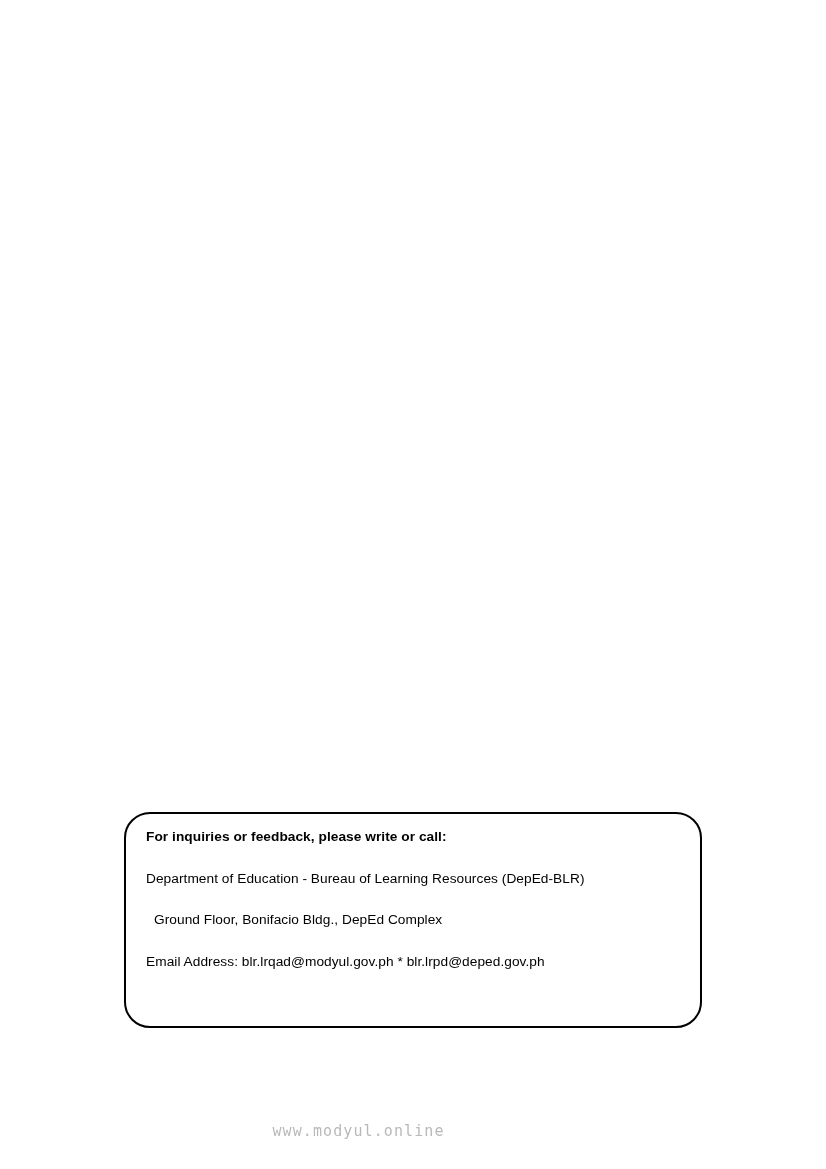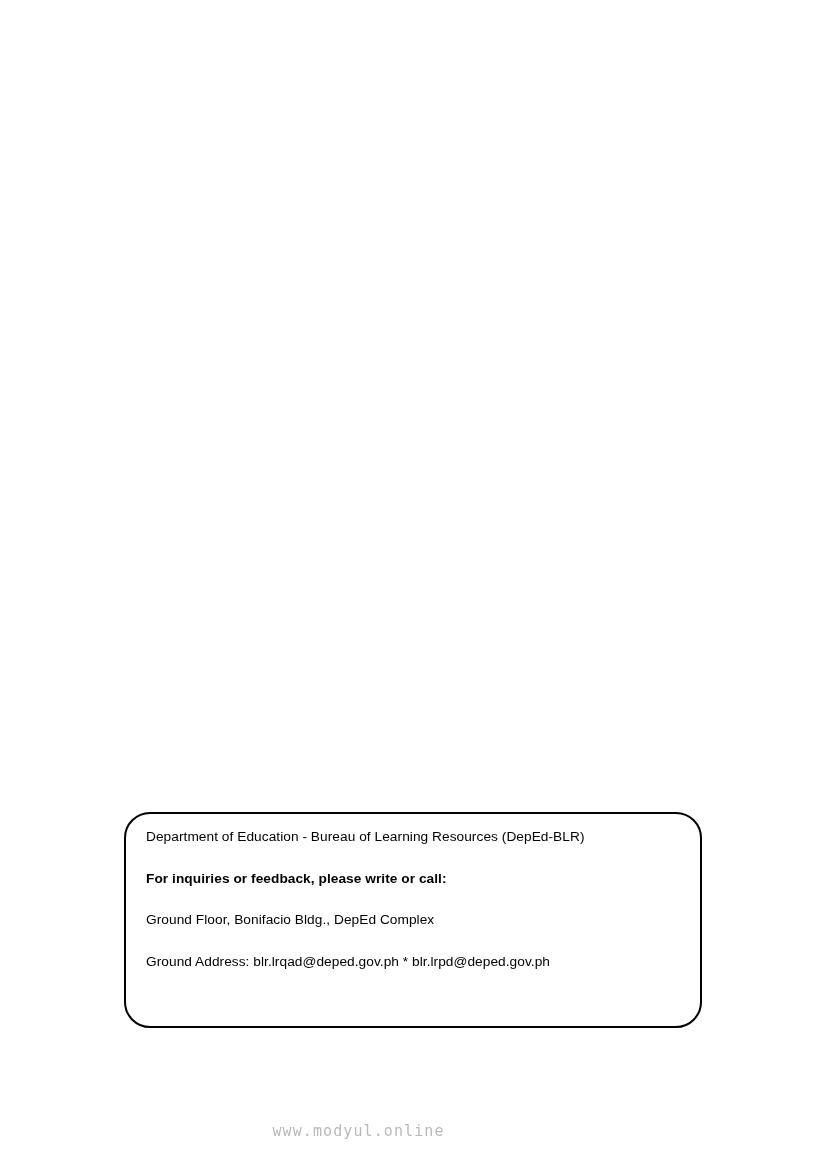--- a/index.html
+++ b/index.html
@@ -62,20 +62,21 @@
   .gap-after {
     margin-bottom: 24px;
   }
 
   .addr-block {
     margin-bottom: 24px;
   }
 
   .addr-block .contact-line {
     line-height: 1.33;
+    margin-left: 8px;
   }
 
   
   .watermark {
     position: absolute;
     left: 0;
     top: 1122px;
     width: 717px;
     text-align: center;
     font-family: "DejaVu Sans Mono", monospace;
@@ -86,29 +87,29 @@
   }
 </style>
 </head>
 <body>
 
 <div class="page">
 
   <div class="contact-box">
     <div class="contact-inner">
 
+      <div class="contact-line contact-heading">For inquiries or feedback, please write or call:</div>
+
       <div class="contact-line gap-after">Department of Education - Bureau of Learning Resources (DepEd-BLR)</div>
-
-      <div class="contact-line contact-heading">For inquiries or feedback, please write or call:</div>
 
       <div class="addr-block">
         <div class="contact-line">Ground Floor, Bonifacio Bldg., DepEd Complex</div>
       </div>
 
 
-      <div class="contact-line">Ground Address: blr.lrqad@deped.gov.ph * blr.lrpd@deped.gov.ph</div>
+      <div class="contact-line">Email Address: blr.lrqad@modyul.gov.ph * blr.lrpd@deped.gov.ph</div>
 
     </div>
   </div>
 
   <div class="watermark">www.modyul.online</div>
 
 </div>
 
 </body></html>

